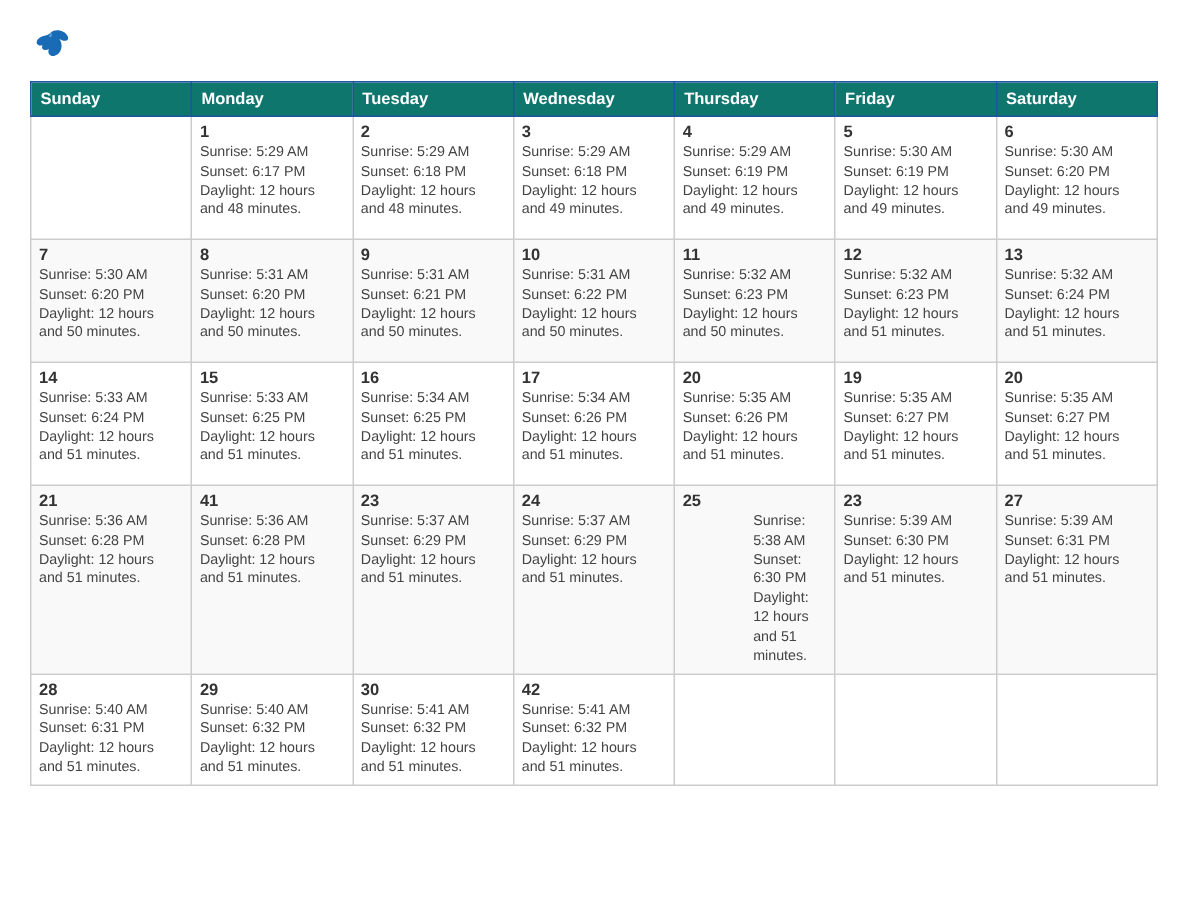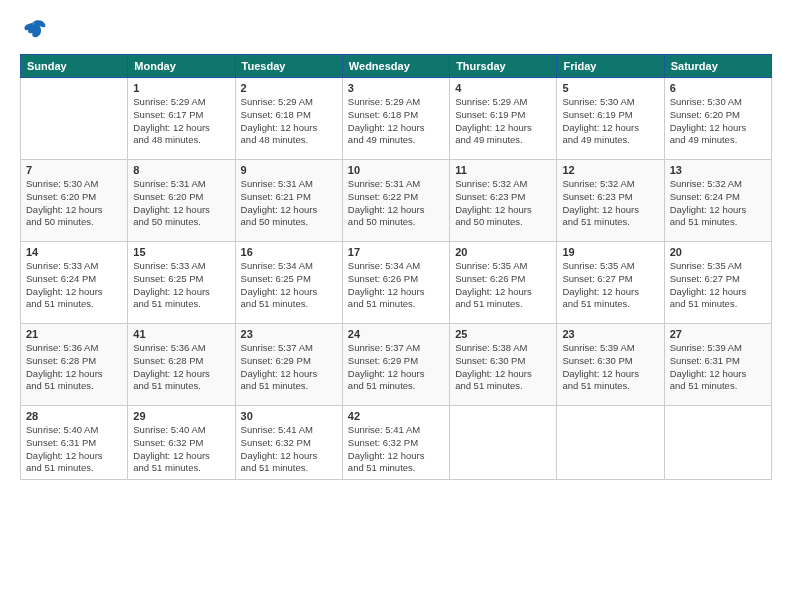--- a/index.html
+++ b/index.html
@@ -301,21 +301,21 @@
           </td>
           <td>
             <span class="day-number">24</span>
             <div class="day-info" style="white-space: pre-line;">Sunrise: 5:37 AM
 Sunset: 6:29 PM
 Daylight: 12 hours
 and 51 minutes.</div>
           </td>
           <td>
             <span class="day-number">25</span>
-            <div class="day-info" style="white-space: pre-line;">Sunrise: 5:38 AM
+            <div class="day-info" style="white-space: pre-line; margin-left: 47px;">Sunrise: 5:38 AM
 Sunset: 6:30 PM
 Daylight: 12 hours
 and 51 minutes.</div>
           </td>
           <td>
             <span class="day-number">23</span>
             <div class="day-info" style="white-space: pre-line;">Sunrise: 5:39 AM
 Sunset: 6:30 PM
 Daylight: 12 hours
 and 51 minutes.</div>

